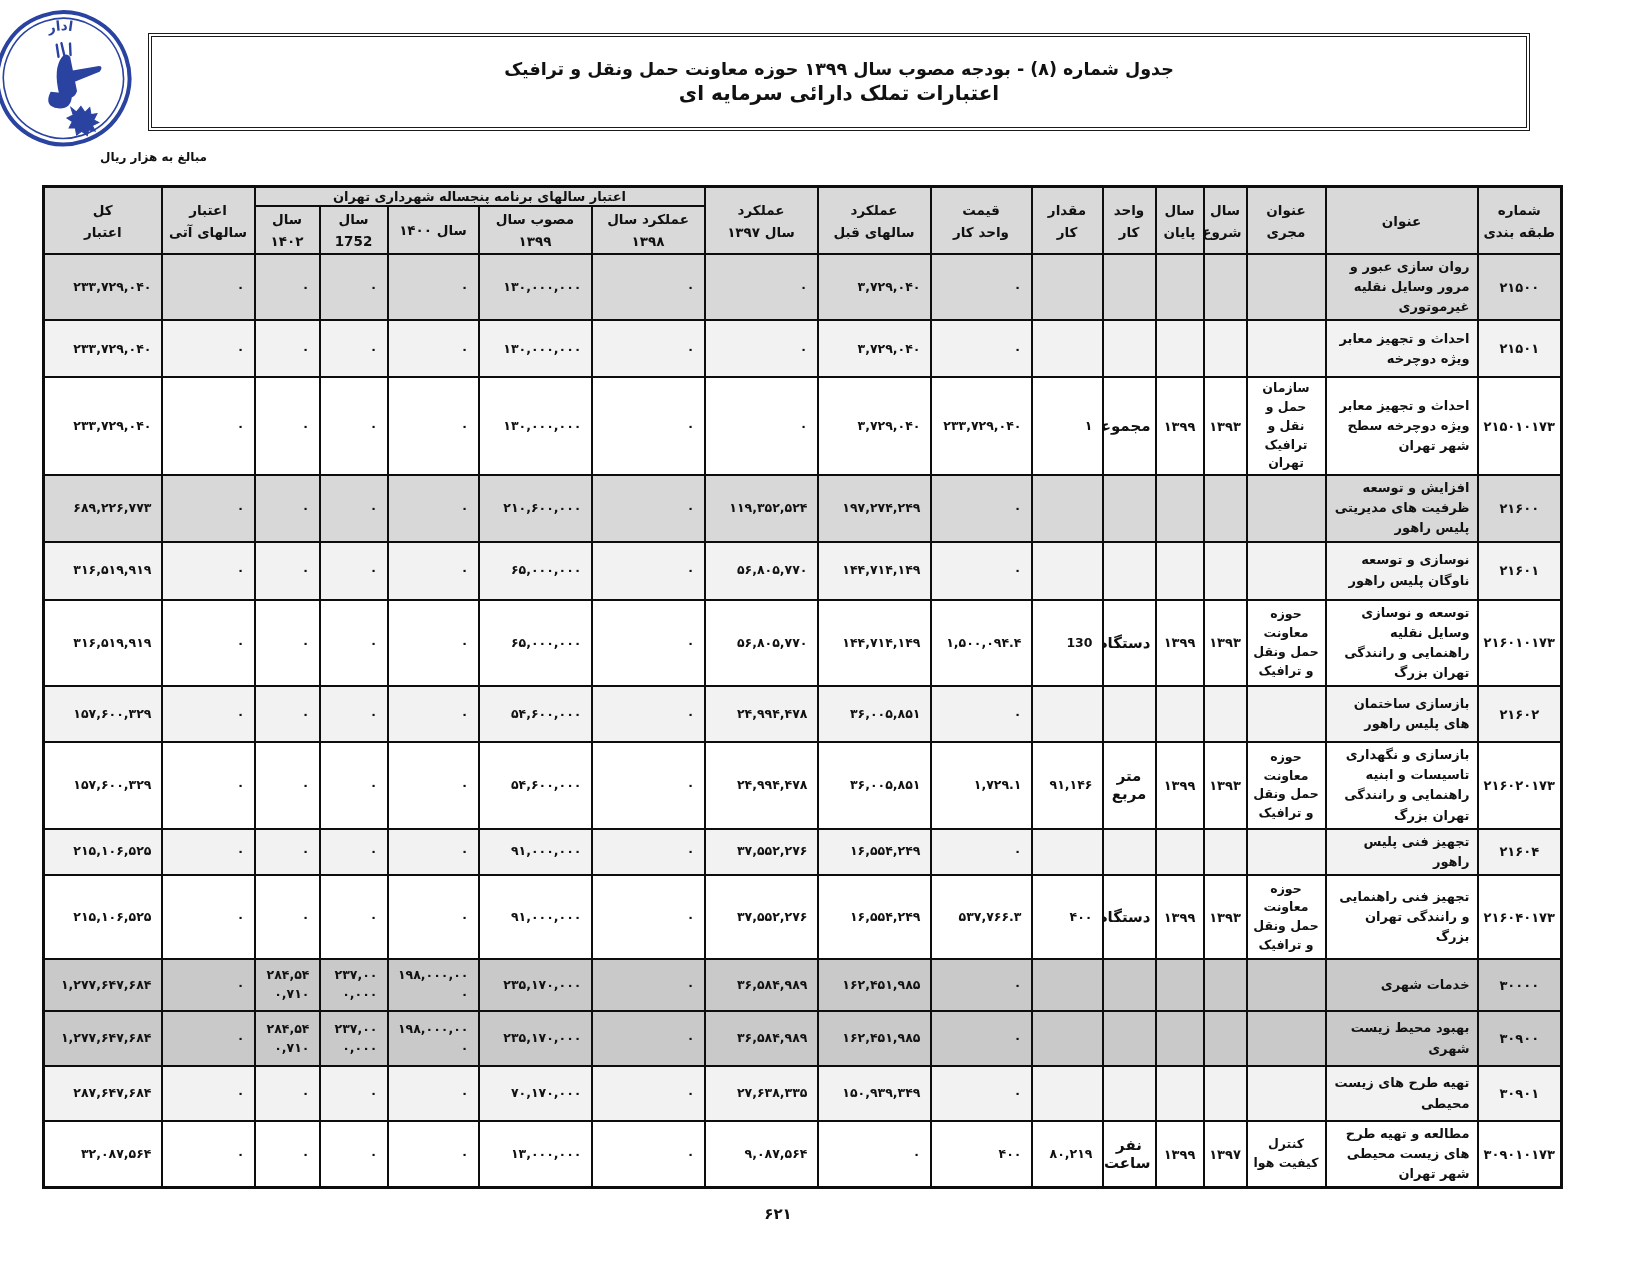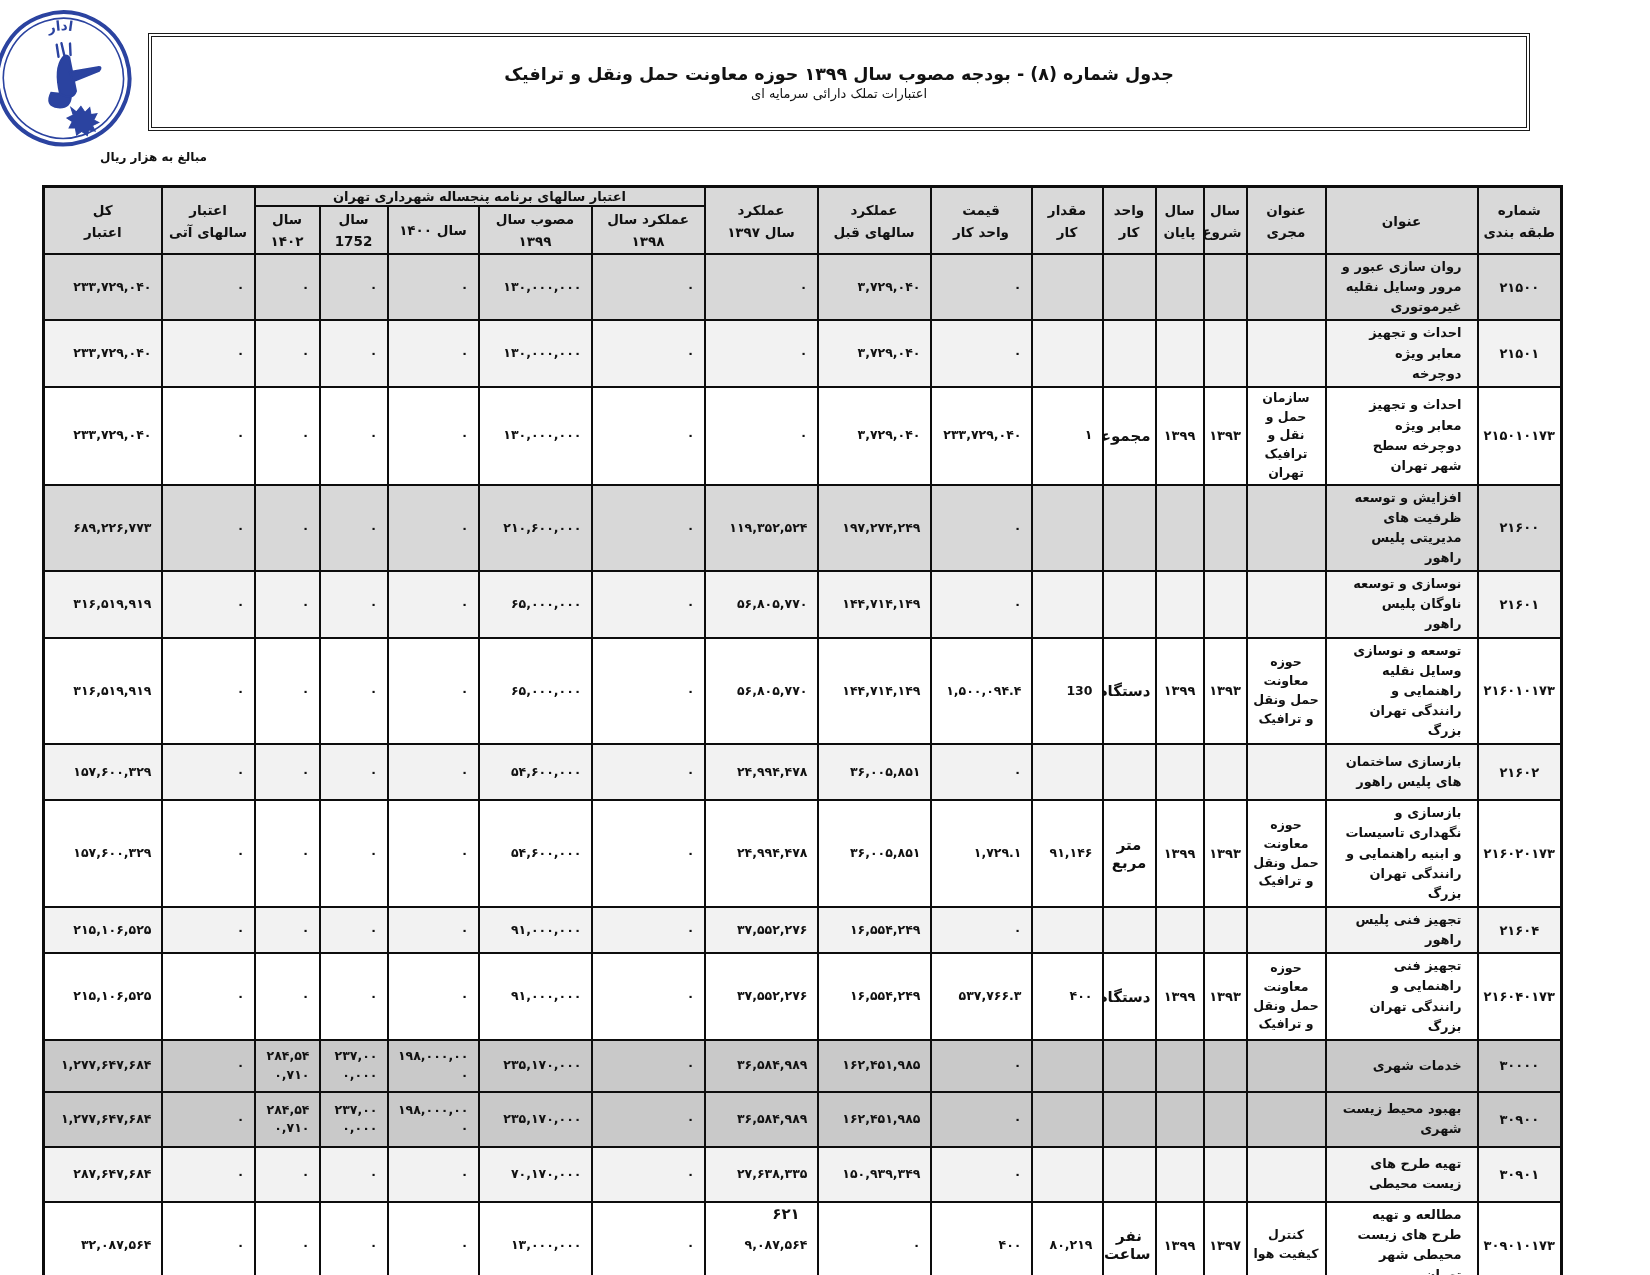--- a/index.html
+++ b/index.html
@@ -7,47 +7,47 @@
         font-family:"DejaVu Sans",sans-serif;color:#111;}
 
   
   #stamp{position:absolute;left:-14px;top:-6px;width:170px;height:170px;transform:rotate(-18deg);}
 
   
   .header-box{position:absolute;left:148px;top:33px;width:1382px;height:98px;
               border:4px double #1a1a1a;box-sizing:border-box;background:#fff;
               display:flex;flex-direction:column;justify-content:center;align-items:center;gap:2px;}
   .title-1{font-size:17.5px;font-weight:700;}
-  .title-2{font-size:13px;font-weight:400;}
+  .title-2{font-size:20px;font-weight:700;}
   .unit-note-wrap{position:absolute;left:100px;top:150px;font-size:12px;font-weight:700;}
 
   
   table.budget{position:absolute;left:42px;top:185px;width:1488px;border-collapse:collapse;
                table-layout:fixed;direction:rtl;font-weight:700;}
   table.budget{border:3px solid #0d0d0d;}
   .budget th,.budget td{border:2px solid #0d0d0d;padding:1px 4px;box-sizing:border-box;
                         font-size:13px;vertical-align:middle;overflow:hidden;}
   .budget thead th{background:#d9d9d9;font-weight:700;text-align:center;}
   .budget thead .hl{padding:3px 0;font-size:13.5px;}
   .group-th{font-size:14px;}
 
-  td.ttl{text-align:right;font-size:13px;line-height:1.55;padding:2px 15px;}
+  td.ttl{text-align:right;font-size:13px;line-height:1.55;padding:2px 7px;}
   td.exec{text-align:center;font-size:12.5px;line-height:1.5;}
   td.ctr{text-align:center;font-size:13px;}
   td.unit{text-align:center;font-size:15px;}
   td.code{text-align:center;font-size:13px;direction:ltr;margin-left:31px;}
   td.num{direction:ltr;text-align:right;font-size:12.5px;padding:2px 9px;
          overflow-wrap:anywhere;line-height:1.5;}
 
   tr.lv-group td{background:#d8d8d8;}
   tr.lv-sub td{background:#f2f2f2;}
   tr.lv-detail td{background:#ffffff;}
   tr.lv-major td{background:#c9c9c9;}
 
-  .page-num{position:absolute;left:42px;top:1205px;width:1488px;text-align:center;
+  .page-num{position:absolute;left:34px;top:1205px;width:1488px;text-align:center;
             font-size:15px;font-weight:700;}
 </style>
 </head>
 <body>
 
 <div id="page">
 
   <svg id="stamp" viewBox="0 0 170 170">
     <g stroke="#2b43a0" fill="none">
       <circle cx="78" cy="82" r="66" stroke-width="4"></circle>

